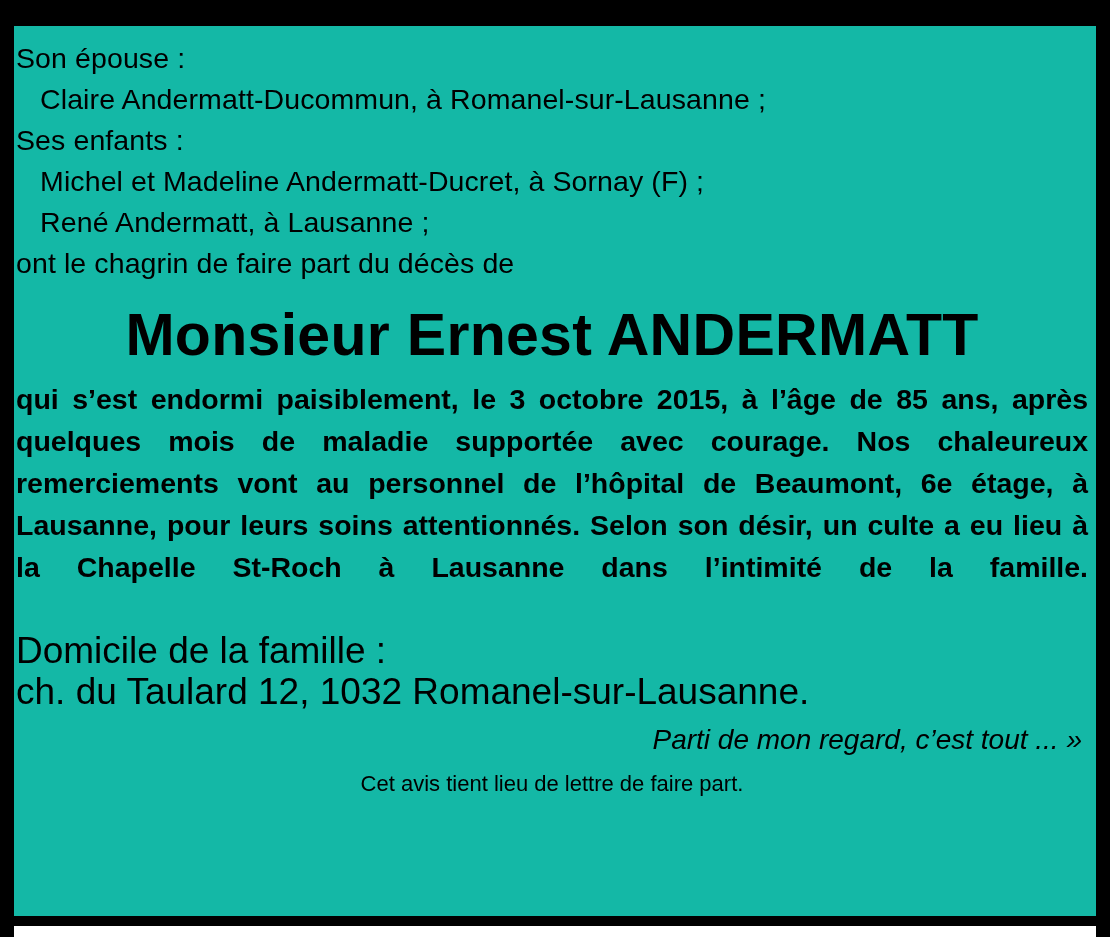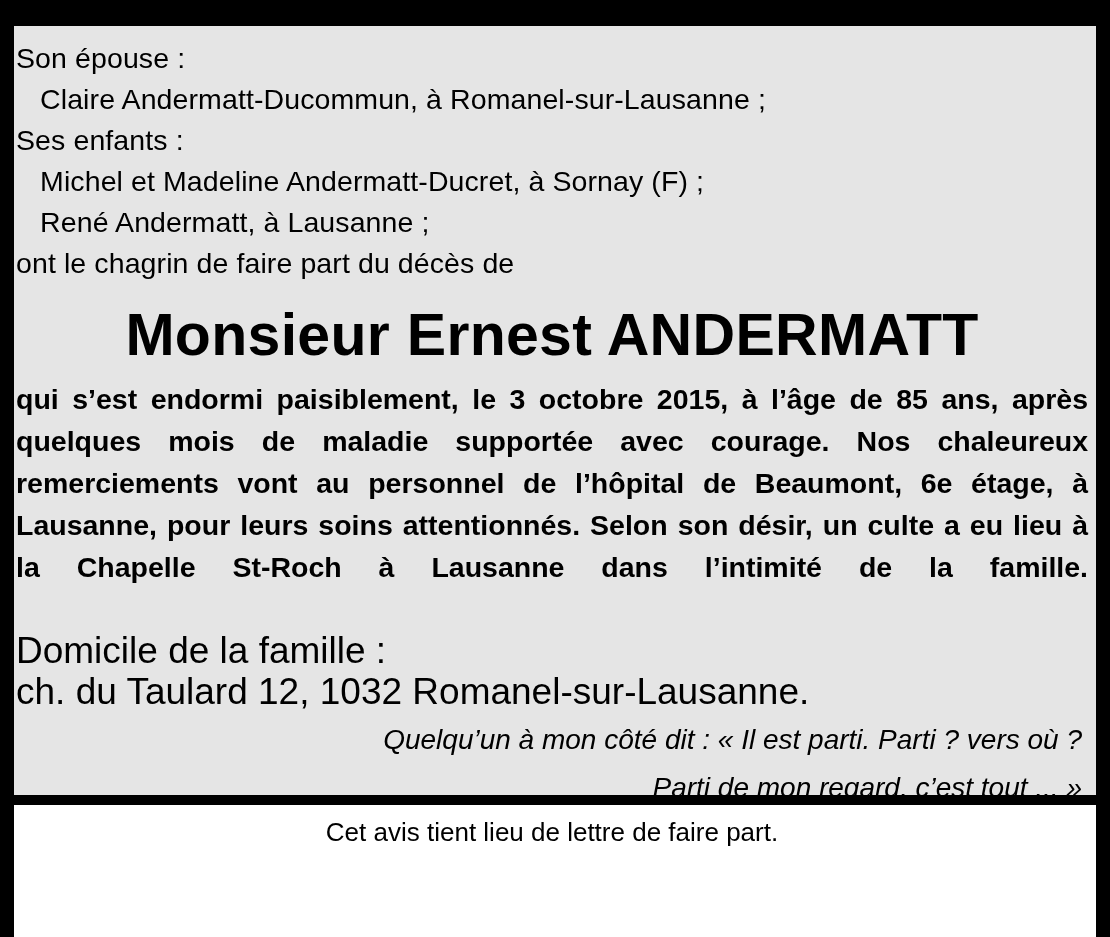--- a/index.html
+++ b/index.html
@@ -10,22 +10,22 @@
   body {
     width: 1110px;
     height: 937px;
     font-family: "Liberation Sans", sans-serif;
     color: #000000;
     overflow: hidden;
   }
   .page {
     position: relative;
     width: 1110px;
-    height: 805px;
-    background: #e5e5e5;
+    height: 926px;
+    background: #14b8a6;
     box-sizing: border-box;
   }
   
   .edge-top {
     position: absolute;
     top: 0; left: 0;
     width: 1110px; height: 26px;
     background: #000000;
   }
   .edge-left {
@@ -100,21 +100,21 @@
   .quote {
     font-style: italic;
     font-size: 28px;
     line-height: 40px;
     text-align: right;
     margin-top: 8px;
     padding-right: 6px;
   }
   .closing {
     text-align: center;
-    font-size: 26px;
+    font-size: 22px;
     line-height: 40px;
     margin-top: 4px;
   }
 </style>
 </head>
 <body>
 
 <div class="page">
 
   <div class="edge-top"></div>
@@ -140,19 +140,18 @@
     <div class="deceased-name">Monsieur Ernest ANDERMATT</div>
 
     <div class="body-text">
       <p class="body-para-justify">qui s’est endormi paisiblement, le 3 octobre 2015, à l’âge de 85 ans, après quelques mois de maladie supportée avec courage. Nos chaleureux remerciements vont au personnel de l’hôpital de Beaumont, 6e étage, à Lausanne, pour leurs soins attentionnés. Selon son désir, un culte a eu lieu à la Chapelle St-Roch à Lausanne dans l’intimité de la famille.</p>
     </div>
 
     <div class="address-line">Domicile de la famille :</div>
 
     <div class="address-line"><span>ch. du Taulard 12, 1032 </span><span class="bold">Romanel-sur-Lausanne</span><span>.</span></div>
 
-    <div class="quote">Quelqu’un à mon côté dit : « Il est parti. Parti ? vers où ?</div>
     <div class="quote">Parti de mon regard, c’est tout ... »</div>
 
     <div class="closing">Cet avis tient lieu de lettre de faire part.</div>
 
   </div>
 </div>
 
 </body></html>

